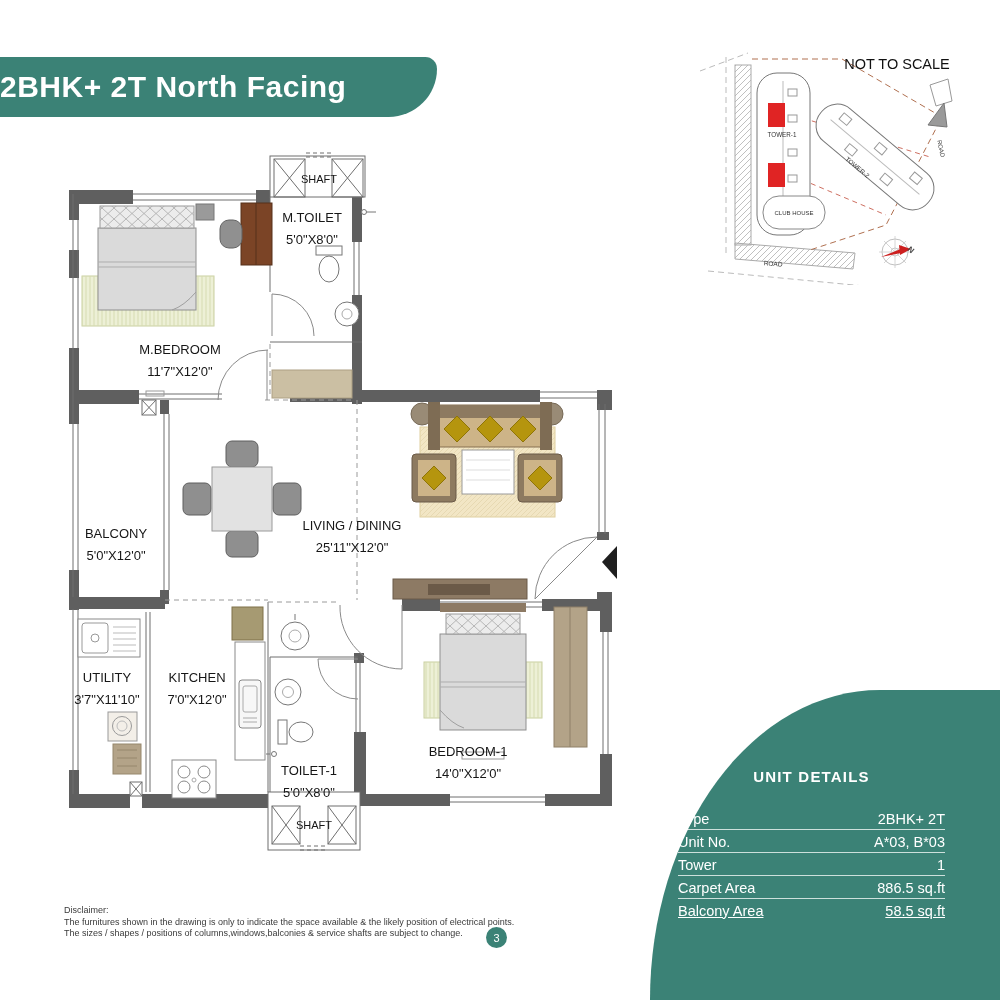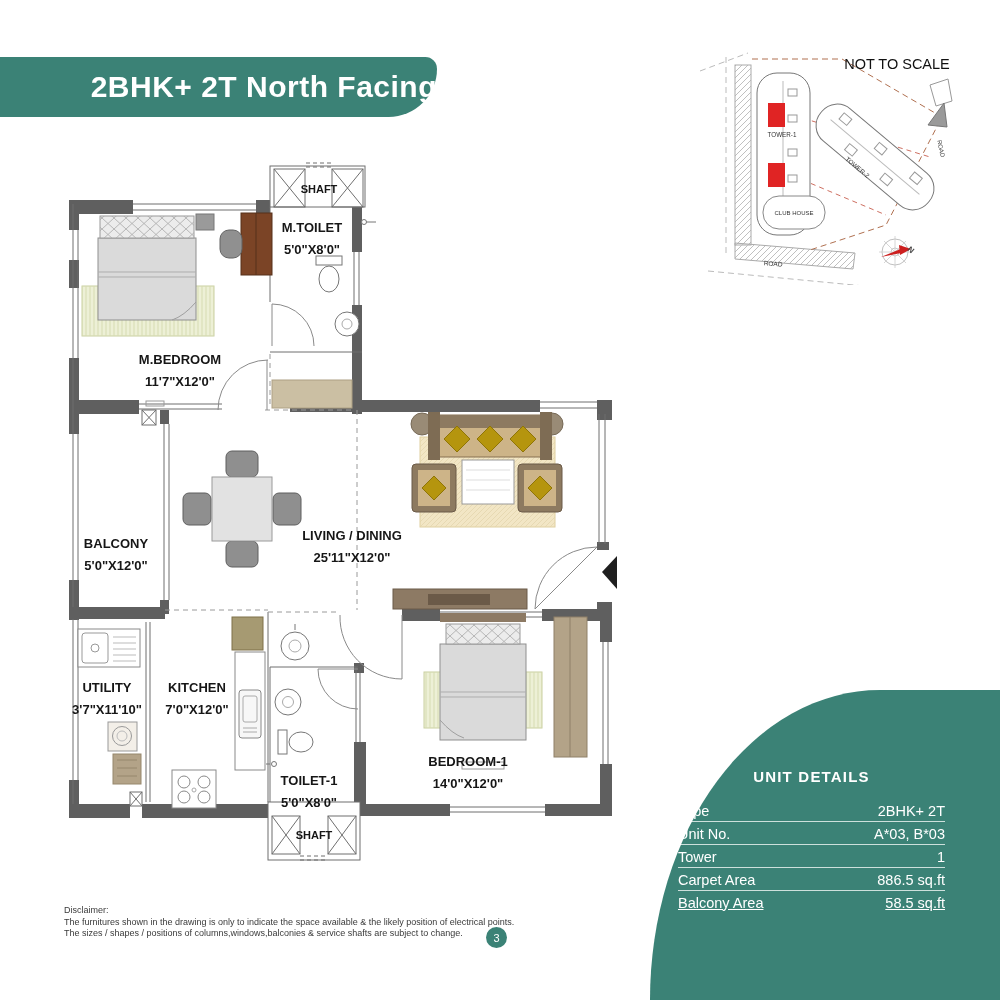--- a/index.html
+++ b/index.html
@@ -1,37 +1,37 @@
 <!DOCTYPE html>
 <html><head>
 <meta charset="utf-8">
 <style>
   html,body{margin:0;padding:0;}
   body{width:1000px;height:1000px;background:#ffffff;font-family:"Liberation Sans",sans-serif;position:relative;overflow:hidden;}
   .page{position:absolute;inset:0;background:#fff;}
 
   
   .banner{position:absolute;left:0;top:57px;width:437px;height:60px;background:#3B8276;
-          border-radius:0 14px 58px 0;color:#fff;display:flex;align-items:center;justify-content:flex-end;}
+          border-radius:0 14px 58px 0;color:#fff;display:flex;align-items:center;justify-content:flex-start;}
   .banner span{font-size:30px;font-weight:bold;letter-spacing:.5px;}
 
   
   .sitemap{position:absolute;left:690px;top:45px;width:300px;height:240px;}
-  .plan{position:absolute;left:60px;top:152px;width:560px;height:725px;font-weight:bold;}
+  .plan{position:absolute;left:60px;top:142px;width:560px;height:725px;}
 
   svg text{font-family:"Liberation Sans",sans-serif;}
   .rlabel{font-size:13px;fill:#161616;}
   .slabel{font-size:11px;fill:#161616;}
   .mini{fill:#333;}
 
   
   .unit-panel{position:absolute;right:0;bottom:0;width:350px;height:310px;background:#3B8276;
               border-top-left-radius:230px 310px;color:#fff;}
   .ud-content{margin:78px 0 0 28px;width:267px;}
-  .ud-title{text-align:center;font-weight:bold;font-size:15px;letter-spacing:1.2px;margin-bottom:14px;}
+  .ud-title{text-align:center;font-weight:bold;font-size:15px;letter-spacing:1.2px;margin-bottom:22px;}
   .ud-row{display:flex;justify-content:space-between;font-size:14.5px;padding:3.5px 0 2.5px 0;
           border-bottom:1px solid rgba(255,255,255,.75);}
   .ud-row:last-child{border-bottom:none;text-decoration:underline;}
 
   
   .disclaimer{position:absolute;left:64px;top:905px;font-size:9px;color:#3a3a3a;line-height:11.5px;}
 
   
   .page-badge{position:absolute;left:486px;top:927px;width:21px;height:21px;border-radius:50%;
               background:#3B8276;color:#fff;font-size:11px;display:flex;align-items:center;justify-content:center;}

